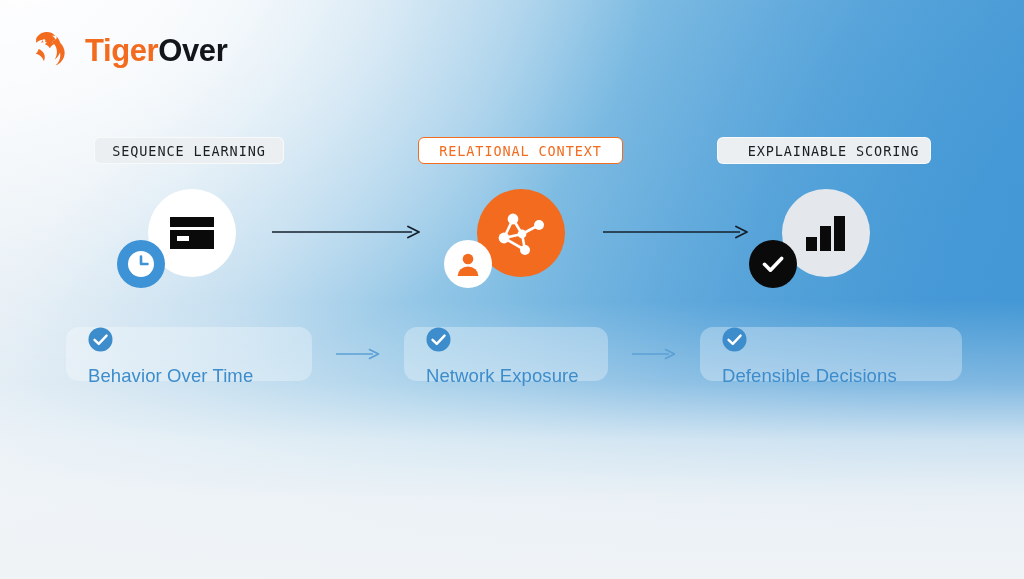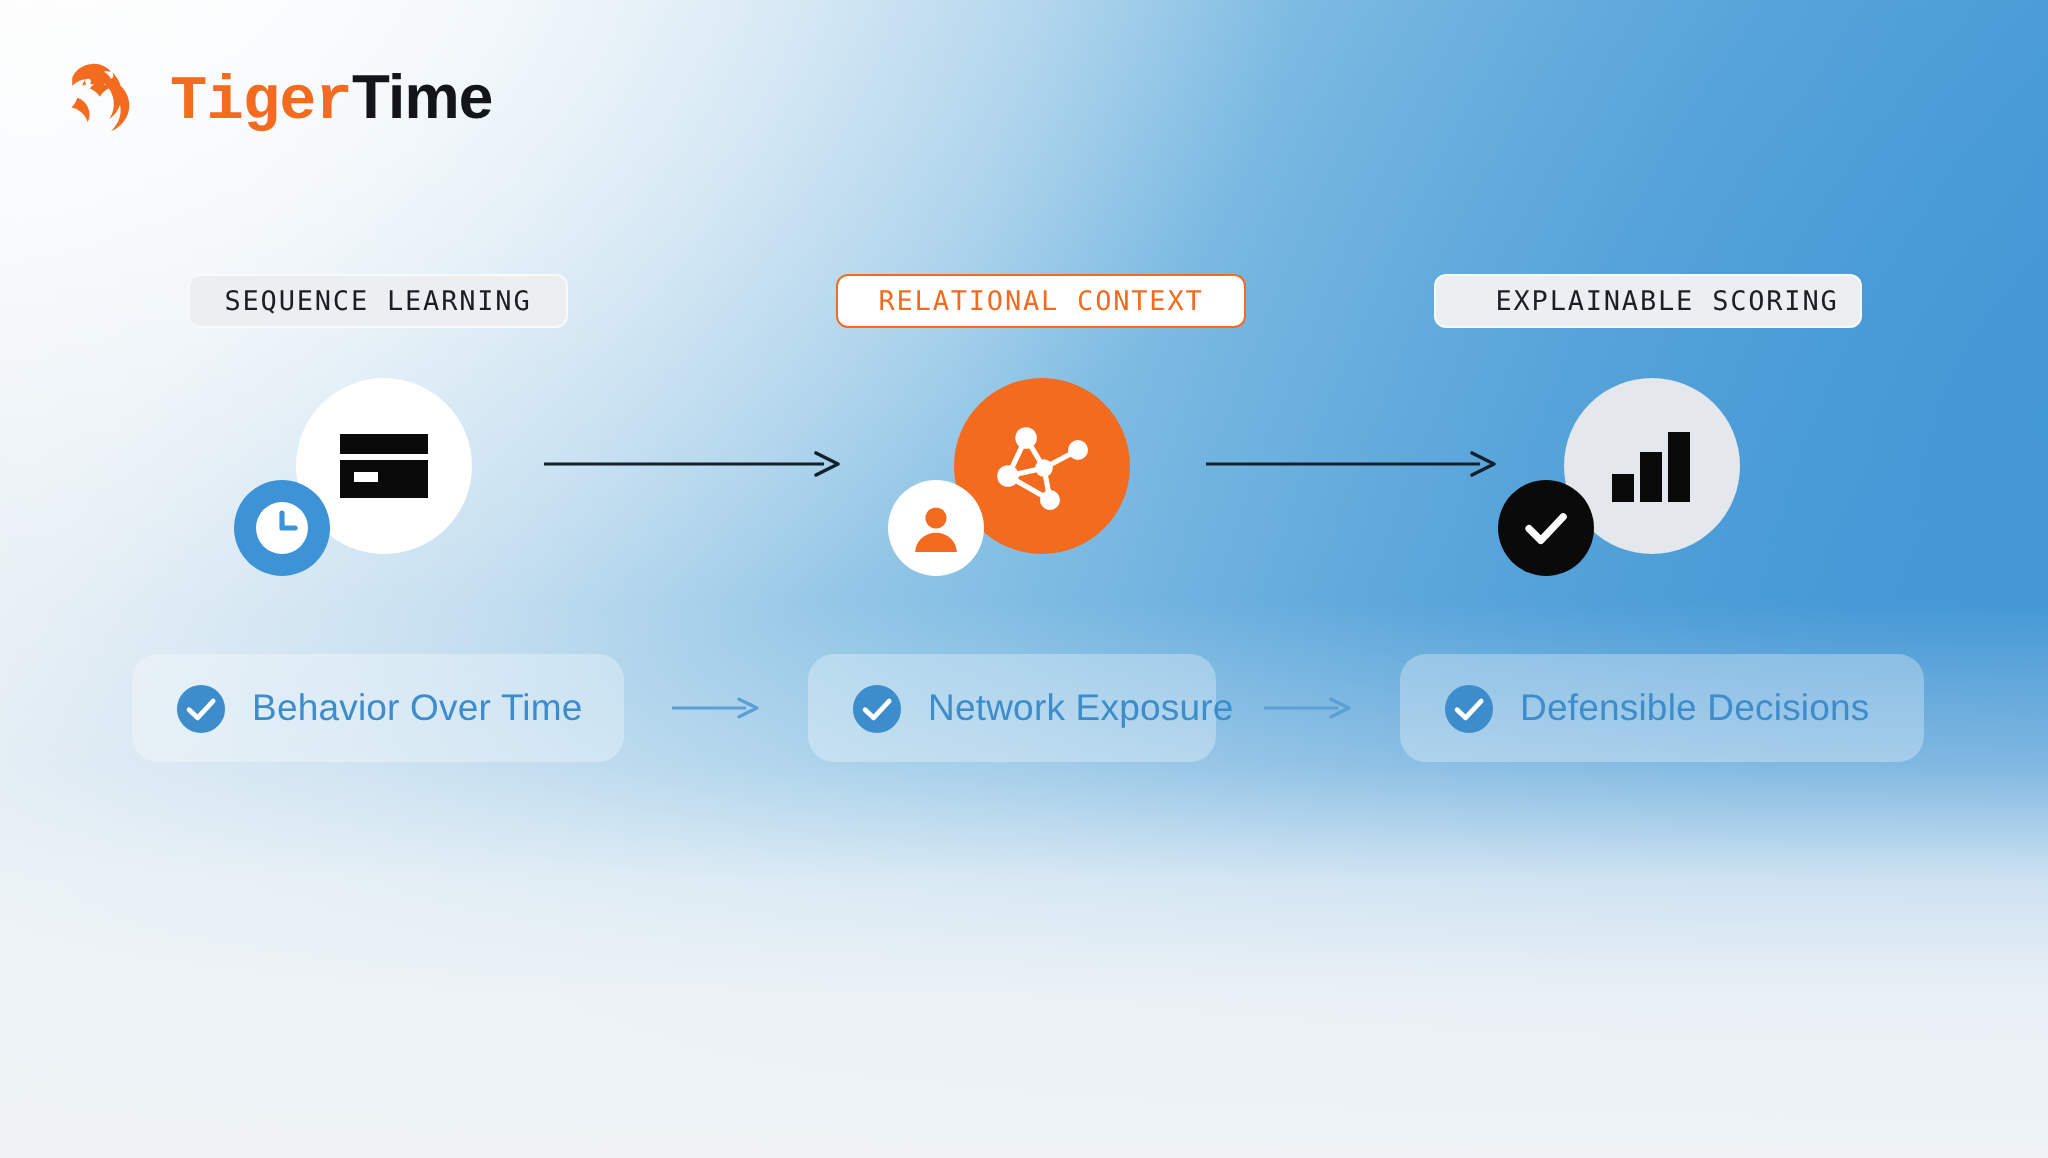--- a/index.html
+++ b/index.html
@@ -72,21 +72,21 @@
     gap: 9px;
   }
   .logo-mark { width: 46px; height: 46px; display: block; }
   .logo-word {
     font-size: 31px;
     font-weight: 700;
     letter-spacing: -0.4px;
     line-height: 1;
     white-space: nowrap;
   }
-  .logo-word .t-tiger { color: #f26b1f; font-family: Liberation Mono, monospace; }
+  .logo-word .t-tiger { color: #f26b1f; }
   .logo-word .t-graph { color: #12161a; }
 
   
   .stage { position: absolute; inset: 0; border-radius: 25px; }
 
   .badge {
     position: absolute;
     top: 137px;
     height: 27px;
     display: flex;
@@ -149,26 +149,27 @@
     left: 66px;
     top: 327px;
     width: 896px;
     height: 54px;
     display: flex;
     align-items: center;
   }
   .pill {
     height: 54px;
     display: flex;
-    align-items: center;
+    align-items: flex-start;
     gap: 13px;
     padding: 0 22px;
     border-radius: 13px;
     background: rgba(255,255,255,0.30);
     box-sizing: border-box;
+    flex-direction: column;
   }
   .pill-1 { width: 246px; }
   .pill-2 { width: 204px; }
   .pill-3 { width: 262px; }
   .pill-check { width: 25px; height: 25px; flex: 0 0 auto; display: block; }
   .pill-label {
     font-size: 18.5px;
     color: #3d8ccb;
     white-space: nowrap;
     letter-spacing: 0.1px;
@@ -221,21 +222,21 @@
                  2.4-1.0 4.6-2.2 6.2-3.6 0.6-0.5 0.9-1.2 0-3.8z"></path>
         <path d="M42.5 22.5c3.6 3.6 5.7 8.3 5.7 13.3 0 8.0-5.2 15.0-12.8 17.9
                  4.3-3.9 6.8-9.0 6.8-14.5 0-5.0-2.0-9.6-5.3-13.1
                  1.9-0.9 3.8-2.1 5.6-3.6z"></path>
         <path d="M12.0 30.5c3.4 1.2 6.1 3.6 7.5 6.7 1.5 3.3 1.4 7.0-0.2 10.3
                  -1.0-3.4-3.2-6.3-6.2-8.2-1.6-1.0-3.4-1.7-5.2-2.0
                  1.9-1.6 3.3-3.9 4.1-6.8z"></path>
       </g>
     </svg>
     <div class="logo-word">
-      <span class="t-tiger">Tiger</span><span class="t-graph">Time</span>
+      <span class="t-tiger">Tiger</span><span class="t-graph">Over</span>
     </div>
   </div>
 
   <div class="stage">
 
     <div class="badge badge-plain badge-1">SEQUENCE LEARNING</div>
     <div class="badge badge-accent badge-2">RELATIONAL CONTEXT</div>
     <div class="badge badge-plain badge-3">EXPLAINABLE SCORING</div>
 
     <div class="cluster c1">

